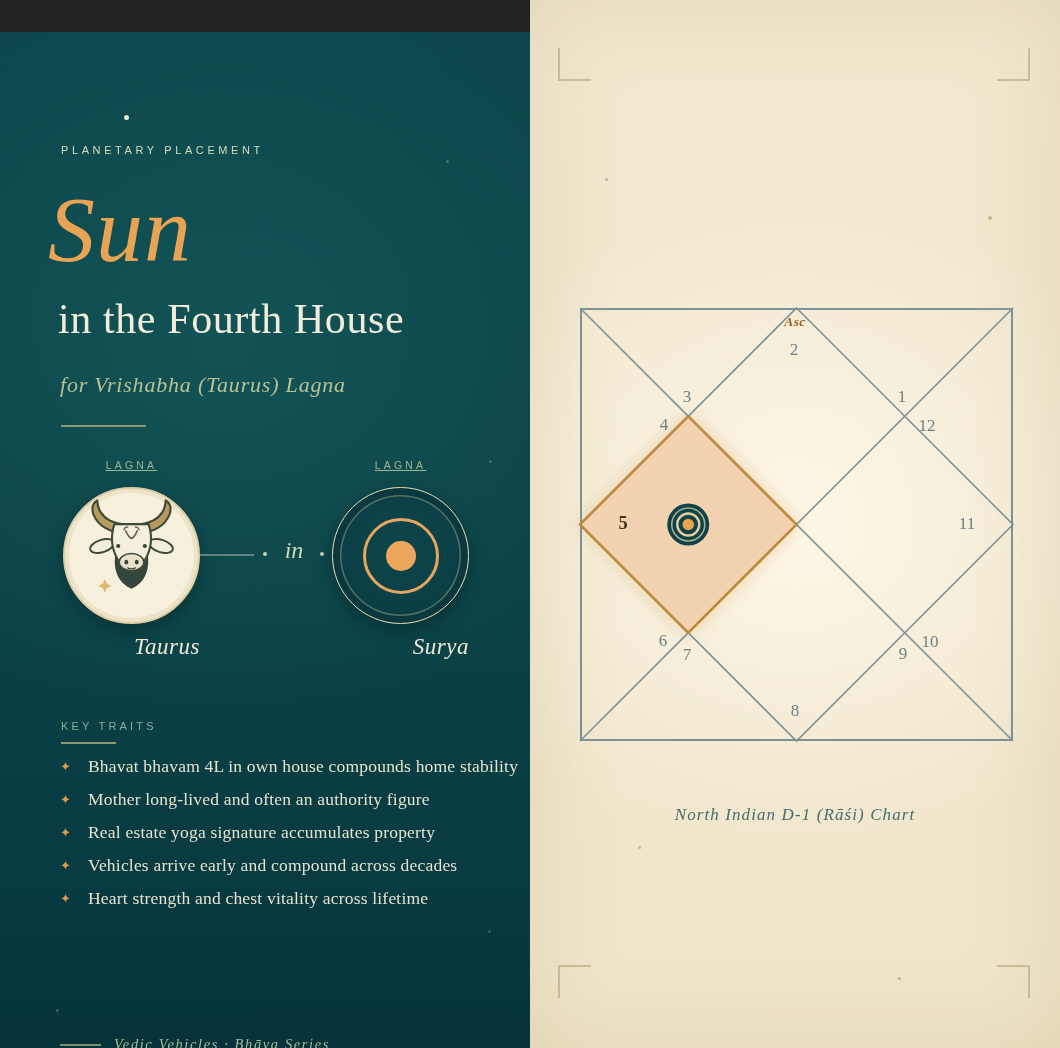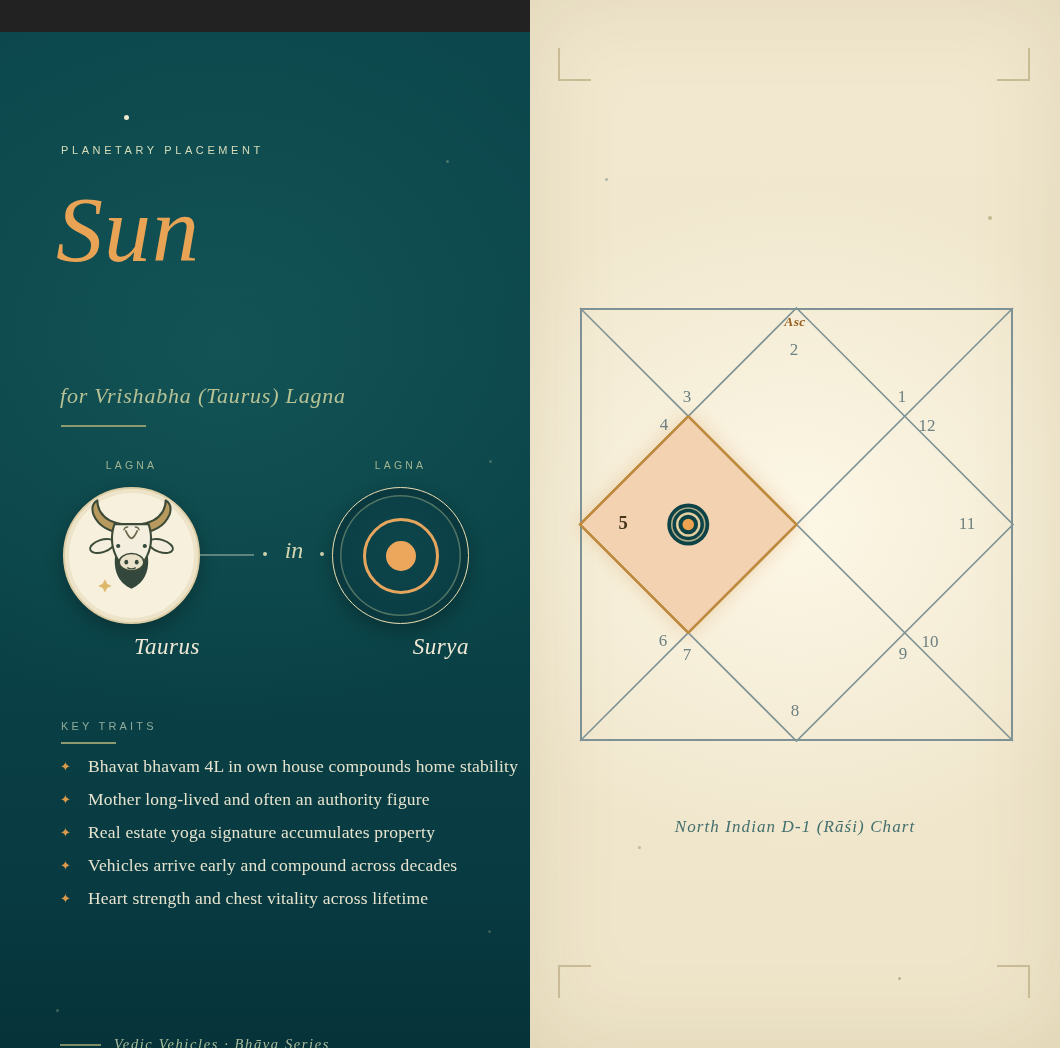--- a/index.html
+++ b/index.html
@@ -22,39 +22,39 @@
   .lp-dot3 { left:489px; top:428px; width:3px; height:3px; background:rgba(190,205,165,.30); }
   .lp-dot4 { left:56px;  top:977px; width:3px; height:3px; background:rgba(190,205,165,.30); }
   .lp-dot5 { left:488px; top:898px; width:3px; height:3px; background:rgba(190,205,165,.25); }
 
   .eyebrow {
     position:absolute; left:61px; top:112px;
     font-family:"Liberation Sans","DejaVu Sans",sans-serif;
     font-size:11px; letter-spacing:3.6px; color:#d6dcba; font-weight:normal;
   }
   .title {
-    position:absolute; left:56px; top:150px;
+    position:absolute; left:48px; top:150px;
     font-size:94px; line-height:1; font-style:italic; font-weight:normal;
     color:#e9a355; letter-spacing:1px;
   }
   .subtitle {
     position:absolute; left:58px; top:264px;
     font-size:42px; line-height:1.1; font-weight:normal;
     color:#f2edda; letter-spacing:.6px;
   }
   .for-line {
-    position:absolute; left:60px; top:351px;
+    position:absolute; left:60px; top:340px;
     font-size:22px; font-style:italic; color:#b7c295; letter-spacing:.8px;
   }
   .divider { position:absolute; left:61px; top:393px; width:85px; height:2px; background:#8d9a6f; }
 
   .badge-label {
     position:absolute; top:427px; width:137px; text-align:center;
     font-family:"Liberation Sans","DejaVu Sans",sans-serif;
-    font-size:10.5px; letter-spacing:3.2px; color:#9fb391;
+    font-size:10.5px; letter-spacing:3.2px; color:#9fb391;text-decoration:underline;
   }
   .lagna-label  { left:63px; }
   .planet-label { left:332px; }
 
   .badge-circle {
     position:absolute; top:455px; width:137px; height:137px; border-radius:50%;
   }
   .taurus-circle {
     left:63px; background:#f6f0dd; border:2px solid #ddcda4;
     box-shadow: inset 0 0 0 4px rgba(200,180,130,.22), 0 6px 18px rgba(0,0,0,.28);
@@ -146,38 +146,39 @@
   .hp8  { left:323px; top:345px; }
   .hp9  { left:350px; top:333px; }
   .hp10 { left:387px; top:215px; }
   .hp11 { left:347px; top:117px; }
   .hp12 { left:322px; top:88px; }
   .asc-label {
     position:absolute; left:215px; top:14px; transform:translate(-50%,-50%);
     font-size:13.5px; font-style:italic; font-weight:bold; color:#955e1d; letter-spacing:.4px;
   }
 
-  .caption { position:absolute; left:0; top:805px; width:530px; text-align:center;margin-top:12px; }
+  .caption { position:absolute; left:0; top:805px; width:530px; text-align:center; }
   .cap-title { font-size:17px; font-style:italic; color:#446f6d; letter-spacing:1.1px; }
   .cap-sub   { margin-top:8px; font-size:12.5px; letter-spacing:2.6px; color:#9a7a49; }
 </style>
 </head>
 <body>
 
 <div class="canvas">
 
   <section class="panel-left">
     <span class="dot lp-dot1"></span>
     <span class="dot lp-dot2"></span>
     <span class="dot lp-dot3"></span>
     <span class="dot lp-dot4"></span>
     <span class="dot lp-dot5"></span>
 
     <div class="eyebrow">PLANETARY PLACEMENT</div>
     <h1 class="title">Sun</h1>
+    <h2 class="subtitle">in the Fourth House</h2>
     <div class="for-line">for Vrishabha (Taurus) Lagna</div>
     <div class="divider"></div>
 
     <div class="badge-label lagna-label">LAGNA</div>
     <div class="badge-label planet-label">LAGNA</div>
 
     <div class="badge-circle taurus-circle">
       <svg viewBox="0 0 140 140">
 
         <path d="M62 46 C 47 46 35 39 30 27 C 28 21 29 15 34 12 C 34 21 39 29 47 33 C 53 36 59 37 64 37 Z" fill="#b99a5e" stroke="#3c4a38" stroke-width="2.2" stroke-linejoin="round"></path>

